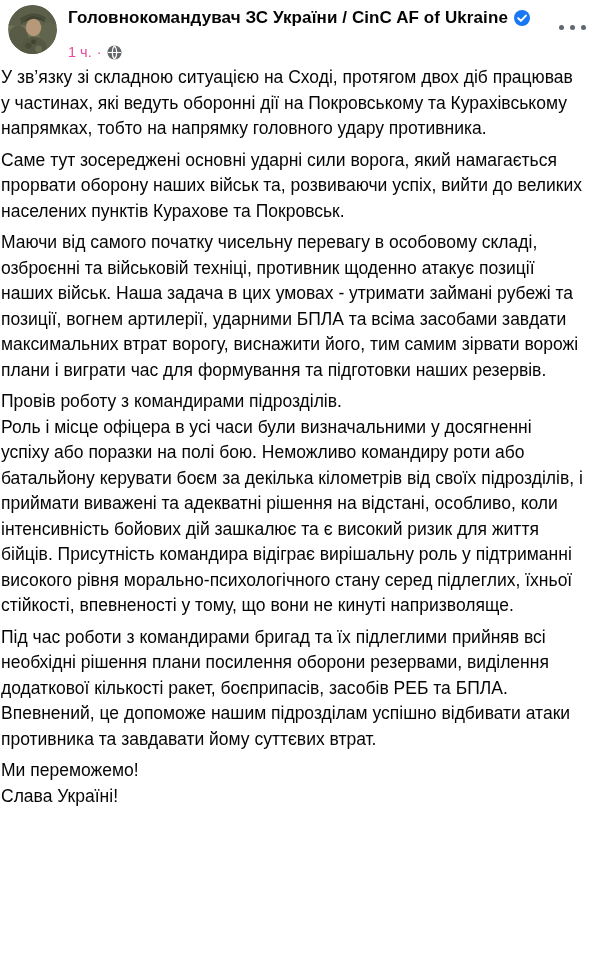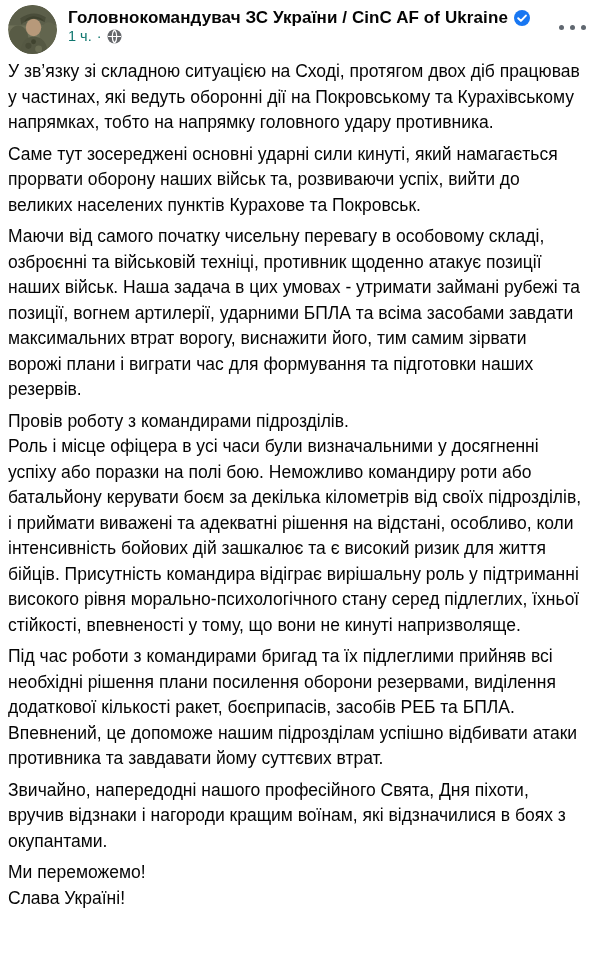--- a/index.html
+++ b/index.html
@@ -57,22 +57,22 @@
   .verified {
     width: 16px;
     height: 16px;
     display: inline-flex;
     flex: 0 0 16px;
   }
   .meta-row {
     display: flex;
     align-items: center;
     gap: 4px;
-    margin-top: 0;
-    color: #0f766e;
+    margin-top: 16px;
+    color: #ec4899;
     font-size: 14.5px;
   }
   .meta-row .sep { margin: 0 1px; }
   .globe { width: 15px; height: 15px; display: inline-flex; }
   .more {
     position: absolute;
     top: 21px;
     right: 22px;
     display: flex;
     gap: 6px;
@@ -83,21 +83,21 @@
   .more i {
     width: 5px;
     height: 5px;
     border-radius: 50%;
     background: #606770;
     display: block;
   }
   
   .body-text {
     margin-top: 5px;
-    padding: 0 28px 0 8px;
+    padding: 0 28px 0 1px;
     font-size: 17.5px;
     line-height: 25.5px;
     color: #050505;
   }
   .para {
     margin: 0 0 6px 0;
     white-space: pre-line;
   }
   .para:last-child { margin-bottom: 4px; }
 </style>
@@ -155,23 +155,22 @@
 
     <div class="more">
       <i></i>
       <i></i>
       <i></i>
     </div>
   </div>
 
   <div class="body-text">
       <div class="para">У зв’язку зі складною ситуацією на Сході, протягом двох діб працював у частинах, які ведуть оборонні дії на Покровському та Курахівському напрямках, тобто на напрямку головного удару противника.</div>
-      <div class="para">Саме тут зосереджені основні ударні сили кинуті, який намагається прорвати оборону наших військ та, розвиваючи успіх, вийти до великих населених пунктів Курахове та Покровськ.</div>
+      <div class="para">Саме тут зосереджені основні ударні сили ворога, який намагається прорвати оборону наших військ та, розвиваючи успіх, вийти до великих населених пунктів Курахове та Покровськ.</div>
       <div class="para">Маючи від самого початку чисельну перевагу в особовому складі, озброєнні та військовій техніці, противник щоденно атакує позиції наших військ. Наша задача в цих умовах - утримати займані рубежі та позиції, вогнем артилерії, ударними БПЛА та всіма засобами завдати максимальних втрат ворогу, виснажити його, тим самим зірвати ворожі плани і виграти час для формування та підготовки наших резервів.</div>
       <div class="para">Провів роботу з командирами підрозділів.
 Роль і місце офіцера в усі часи були визначальними у досягненні успіху або поразки на полі бою. Неможливо командиру роти або батальйону керувати боєм за декілька кілометрів від своїх підрозділів, і приймати виважені та адекватні рішення на відстані, особливо, коли інтенсивність бойових дій зашкалює та є високий ризик для життя бійців. Присутність командира відіграє вирішальну роль у підтриманні високого рівня морально-психологічного стану серед підлеглих, їхньої стійкості, впевненості у тому, що вони не кинуті напризволяще.</div>
       <div class="para">Під час роботи з командирами бригад та їх підлеглими прийняв всі необхідні рішення плани посилення оборони резервами, виділення додаткової кількості ракет, боєприпасів, засобів РЕБ та БПЛА. Впевнений, це допоможе нашим підрозділам успішно відбивати атаки противника та завдавати йому суттєвих втрат.</div>
-      <div class="para">Звичайно, напередодні нашого професійного Свята, Дня піхоти, вручив відзнаки і нагороди кращим воїнам, які відзначилися в боях з окупантами.</div>
       <div class="para">Ми переможемо!
 Слава Україні!</div>
     </div>
 
 </div>
 
 </body></html>

